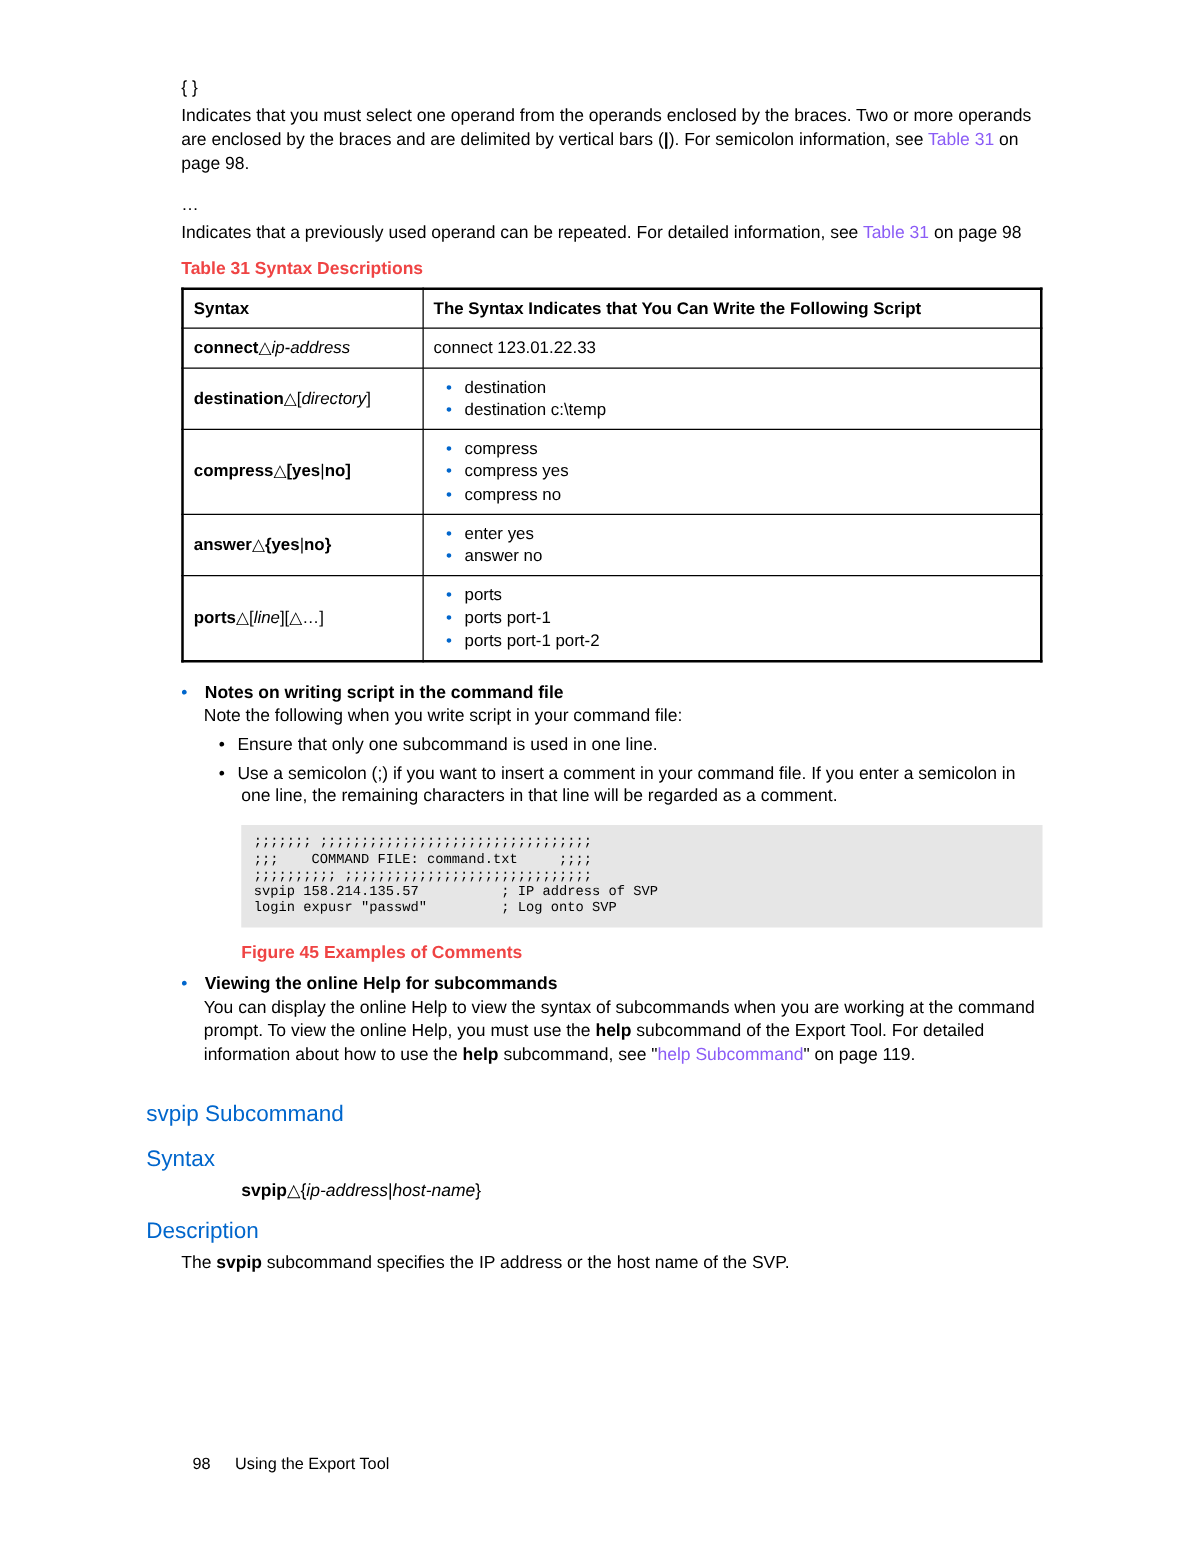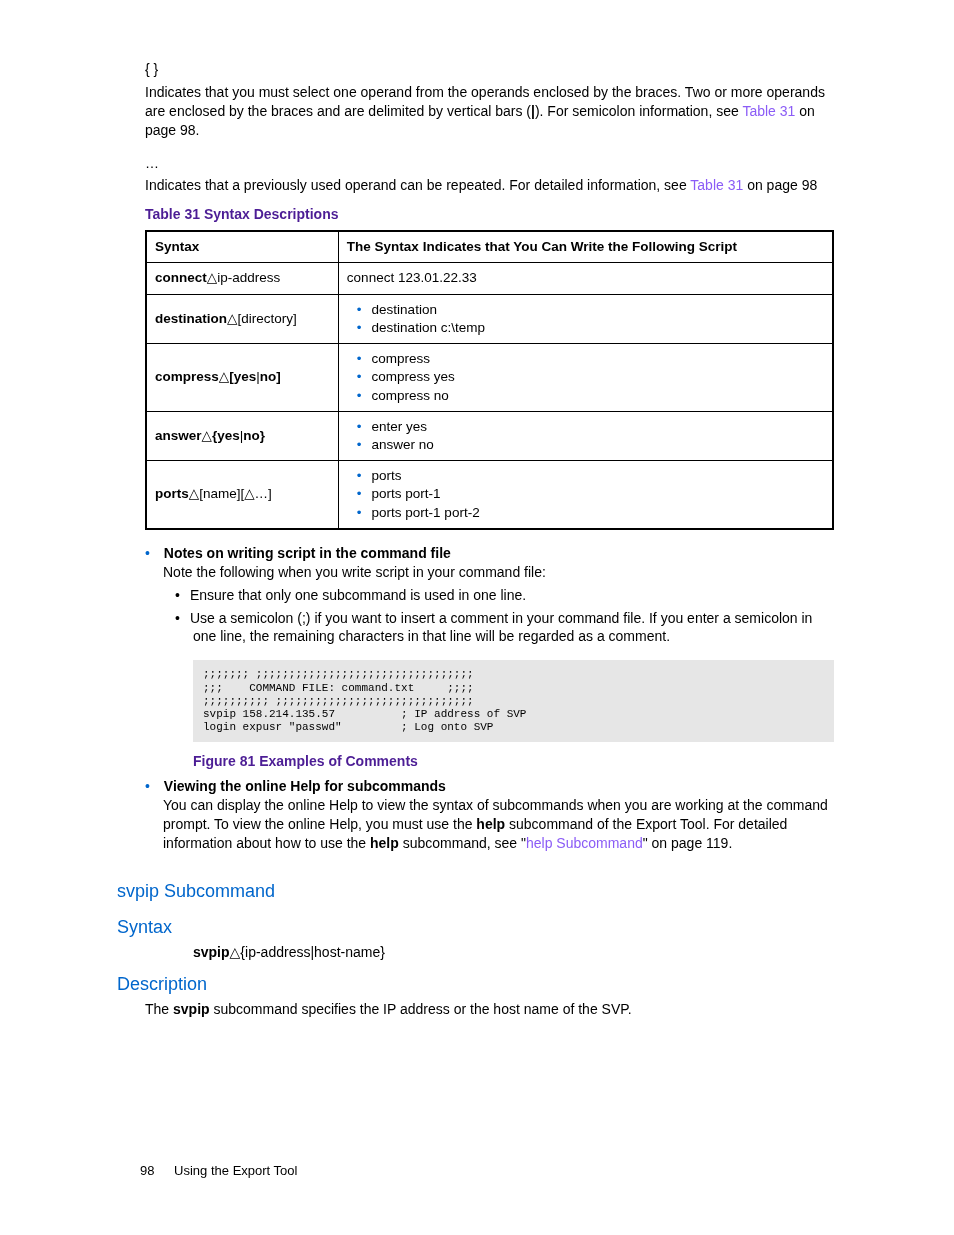--- a/index.html
+++ b/index.html
@@ -9,38 +9,38 @@
     color: #000;
     background: #fff;
     width: 954px;
     height: 1235px;
     position: relative;
     padding: 60px 120px 40px 145px;
     line-height: 1.35;
   }
   .para { margin-bottom: 4px; }
   .link { color: #8b5cf6; text-decoration: none; }
-  .caption { color: #4c1d95; font-weight: bold; margin: 10px 0 6px 0; font-size: 14px; }
+  .caption { color: #ef4444; font-weight: bold; margin: 10px 0 6px 0; font-size: 14px; }
   table {
     border-collapse: collapse;
     width: 100%;
     margin-bottom: 14px;
     border: 2px solid #000;
   }
   th, td {
     border: 1px solid #000;
     padding: 6px 8px;
     text-align: left;
     vertical-align: middle;
     font-size: 13.5px;
   }
   th { font-weight: bold; }
   td.syntax-col { width: 28%; }
   .triangle { font-family: Arial, sans-serif; }
-  .italic { }
+  .italic { font-style: italic; }
   .bold { font-weight: bold; }
   ul.cell-list {
     list-style: none;
     padding-left: 10px;
   }
   ul.cell-list li::before {
     content: "•";
     color: #0066cc;
     margin-right: 10px;
   }
@@ -78,21 +78,21 @@
   }
   h2.subsection {
     color: #0066cc;
     font-weight: normal;
     font-size: 18px;
     margin: 6px 0 4px -28px;
   }
   .footer {
     position: absolute;
     bottom: 55px;
-    left: 140px;
+    left: 154px;
     font-size: 13px;
   }
   .footer .pg { margin-right: 16px; }
   .gap { height: 10px; }
   .notes-group { margin-top: 12px; padding-left: 18px; }
   .syntax-line { padding-left: 0; margin-bottom: 10px; margin-left: 48px; }
 </style>
 </head>
 <body>
 
@@ -143,21 +143,21 @@
     <tr>
       <td class="syntax-col"><span class="bold">answer</span><span class="triangle">△</span><span class="bold">{yes</span><span>|</span><span class="bold">no}</span></td>
       <td>
         <ul class="cell-list">
           <li>enter yes</li>
           <li>answer no</li>
         </ul>
       </td>
     </tr>
     <tr>
-      <td class="syntax-col"><span class="bold">ports</span><span class="triangle">△</span><span>[</span><span class="italic">name</span><span>][</span><span class="triangle">△</span><span>…]</span></td>
+      <td class="syntax-col"><span class="bold">ports</span><span class="triangle">△</span><span>[</span><span class="italic">line</span><span>][</span><span class="triangle">△</span><span>…]</span></td>
       <td>
         <ul class="cell-list">
           <li>ports</li>
           <li>ports port-1</li>
           <li>ports port-1 port-2</li>
         </ul>
       </td>
     </tr>
   </tbody>
 </table>
@@ -168,21 +168,21 @@
     <span>Note the following when you write script in your command file:</span>
     <ul class="inner-list">
       <li>Ensure that only one subcommand is used in one line.</li>
       <li>Use a semicolon (;) if you want to insert a comment in your command file.  If you enter a semicolon in one line, the remaining characters in that line will be regarded as a comment.</li>
     </ul>
     <div class="codeblock">;;;;;;; ;;;;;;;;;;;;;;;;;;;;;;;;;;;;;;;;;
 ;;;    COMMAND FILE: command.txt     ;;;;
 ;;;;;;;;;; ;;;;;;;;;;;;;;;;;;;;;;;;;;;;;;
 svpip 158.214.135.57          ; IP address of SVP
 login expusr "passwd"         ; Log onto SVP</div>
-    <div class="caption" style="margin-left:30px;">Figure 81 Examples of Comments</div>
+    <div class="caption" style="margin-left:30px;">Figure 45 Examples of Comments</div>
   </li>
   <li>
     <span class="bold">Viewing the online Help for subcommands</span><br>
     <span>You can display the online Help to view the syntax of subcommands when you are working at the command prompt.  To view the online Help, you must use the </span><span class="bold">help</span><span> subcommand of the Export Tool.  For detailed information about how to use the </span><span class="bold">help</span><span> subcommand, see "</span><span class="link">help Subcommand</span><span>" on page 119.</span>
   </li>
 </ul>
 
 <h1 class="section">svpip Subcommand</h1>
 
 <h2 class="subsection">Syntax</h2>

